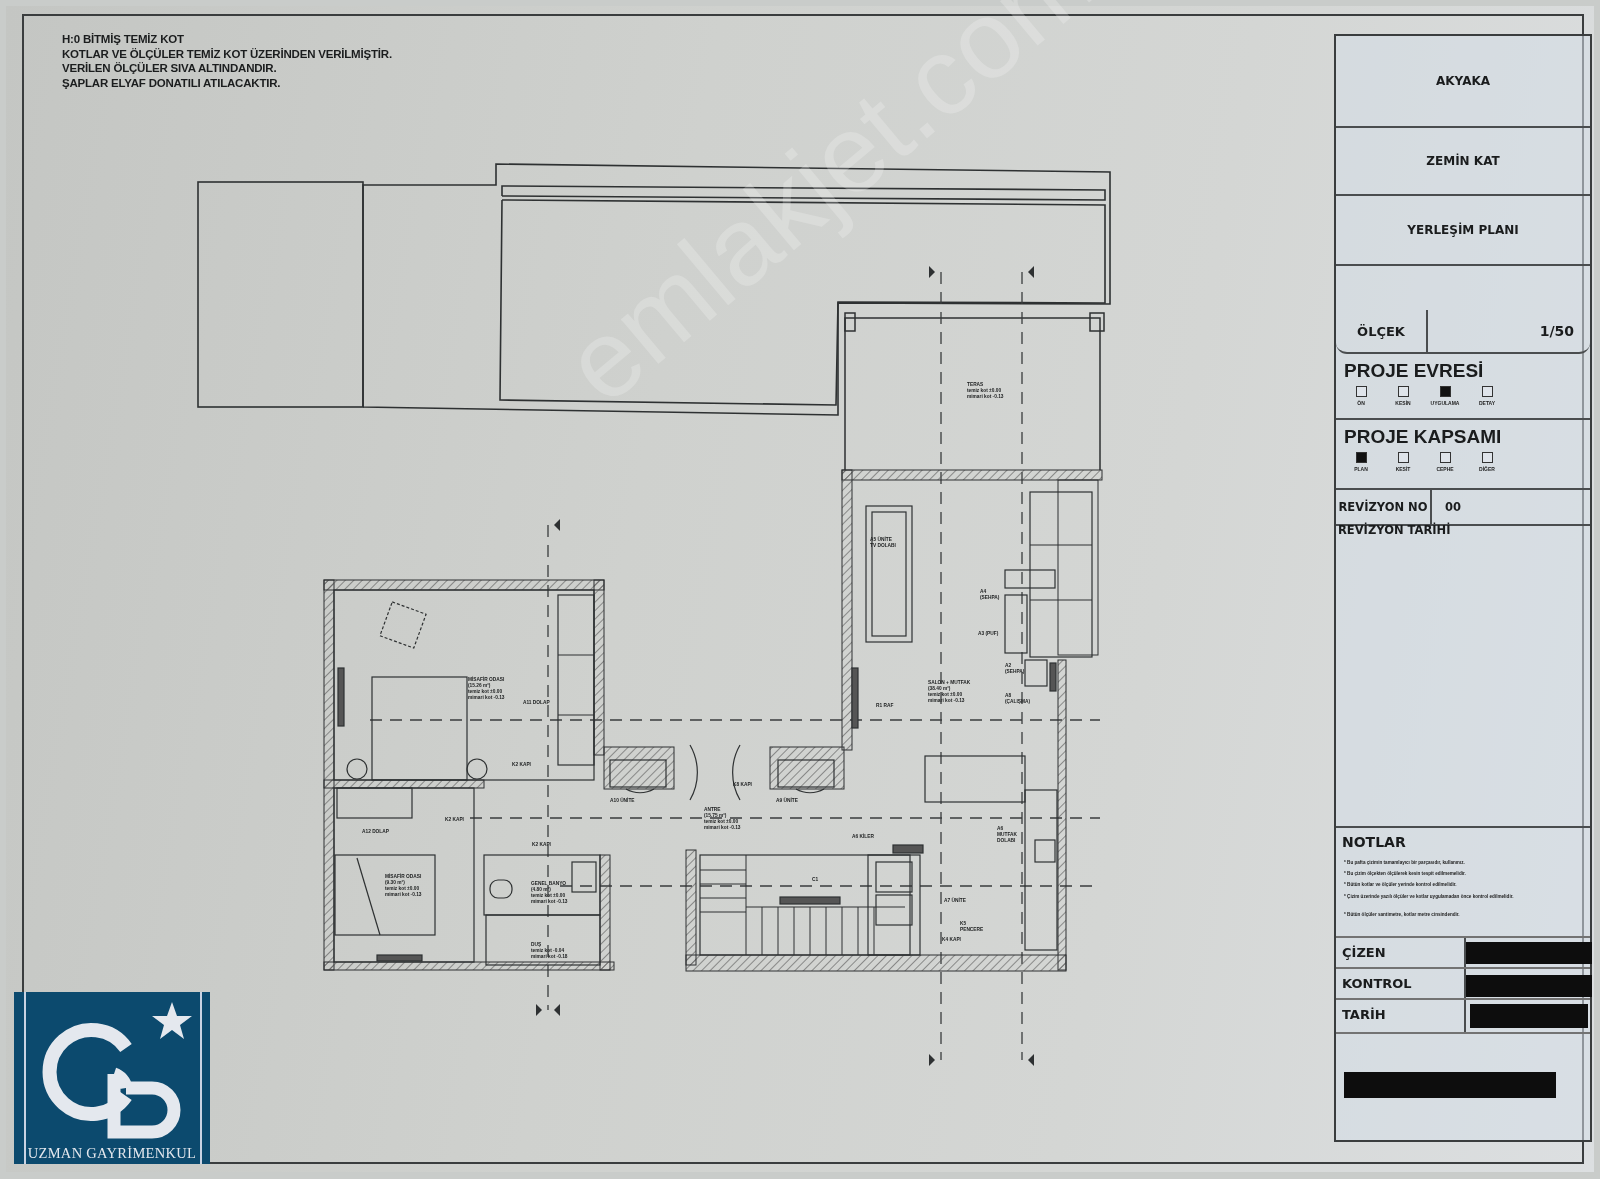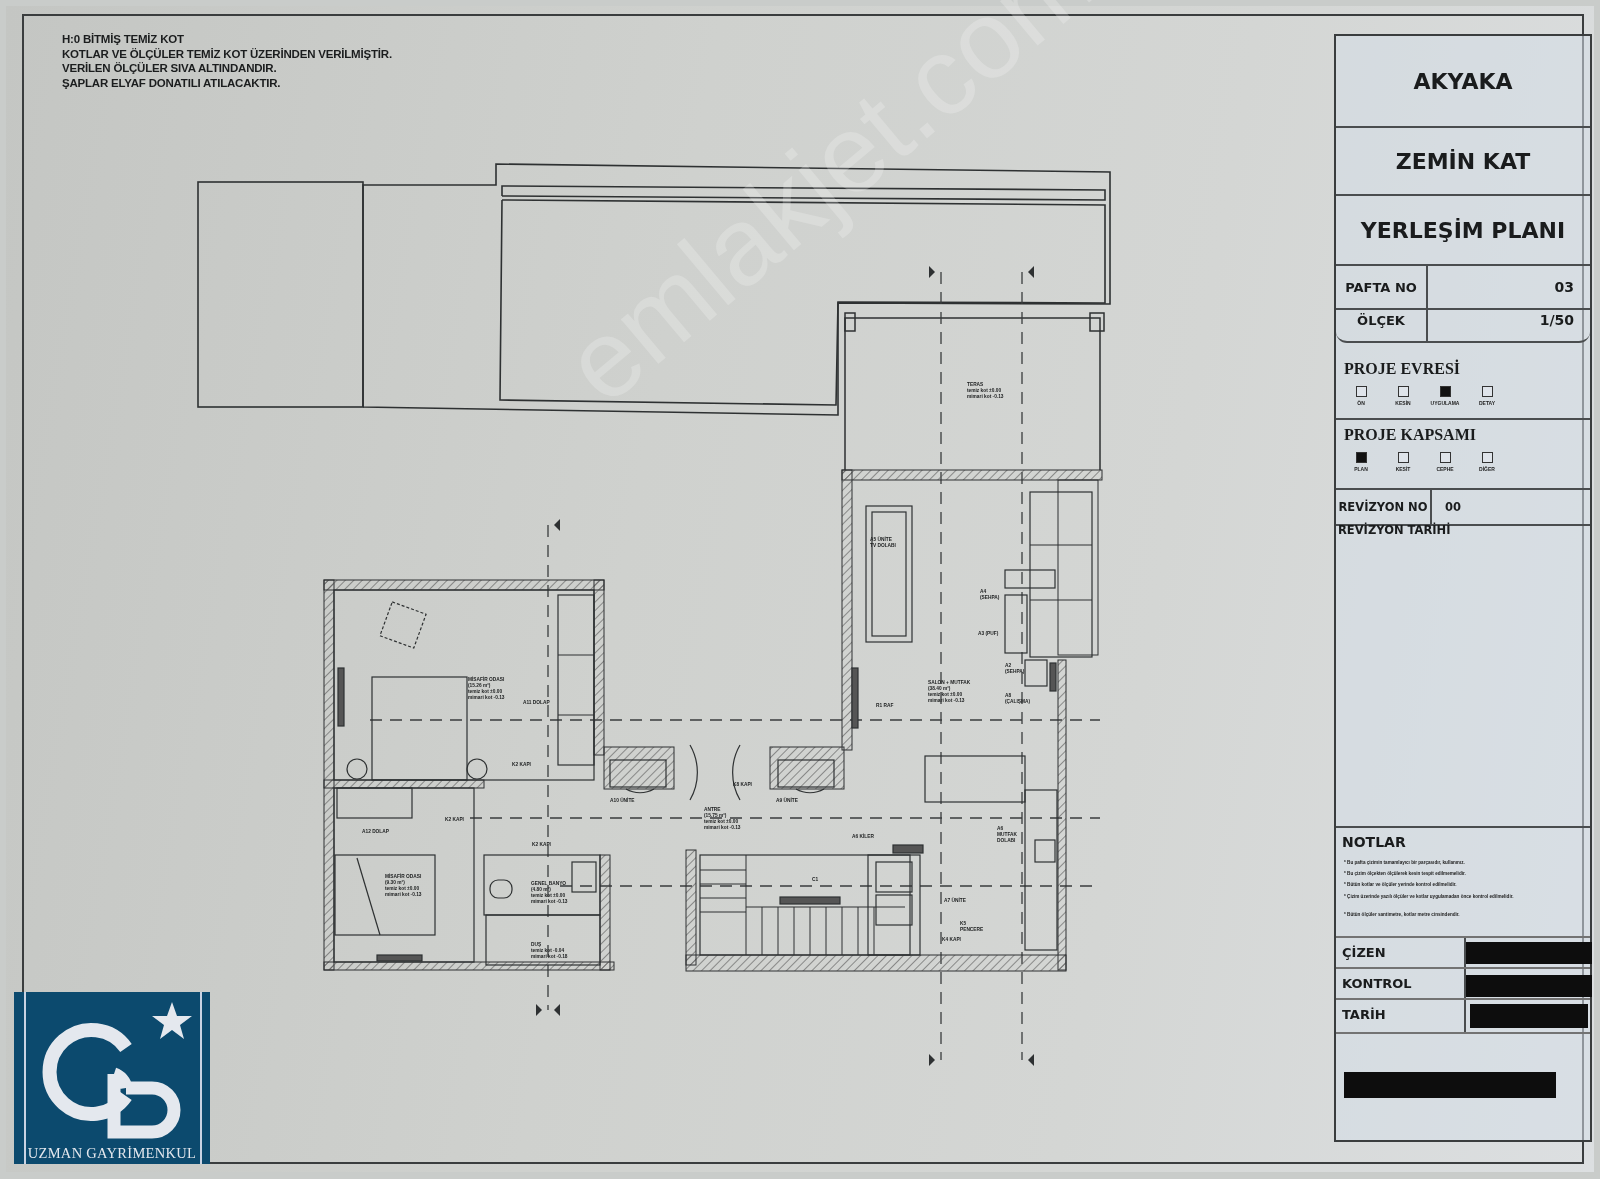--- a/index.html
+++ b/index.html
@@ -4,26 +4,26 @@
 <style>
   html,body{margin:0;padding:0;}
   body{width:1600px;height:1179px;overflow:hidden;background:#c9ccca;position:relative;font-family:"Liberation Sans",sans-serif;}
   .sheet{position:absolute;left:6px;top:6px;width:1588px;height:1166px;background:linear-gradient(100deg,#c4c6c3 0%,#cfd1ce 40%,#d4d6d4 70%,#dcdfe1 100%);}
   .frame{position:absolute;left:22px;top:14px;width:1562px;height:1150px;border:2px solid #3a3d3e;box-sizing:border-box;}
   .notes-top{position:absolute;left:34px;top:32px;font-weight:bold;font-size:11.5px;line-height:14.5px;color:#1b1d1e;letter-spacing:-0.2px;margin-left:28px;}
   .notes-top div{white-space:nowrap;}
   svg.plan{position:absolute;left:0;top:0;}
   .titleblock{position:absolute;left:1334px;top:34px;width:258px;height:1108px;border:2px solid #3a3d3e;box-sizing:border-box;background:rgba(214,222,232,0.55);}
   .tb-row{position:absolute;left:0;width:100%;border-bottom:2px solid #4a4d4f;box-sizing:border-box;display:flex;align-items:center;justify-content:center;font-weight:bold;color:#1a1c1d;}
-  .tb-big{font-size:22px;font-family:"DejaVu Sans",sans-serif;font-weight:bold;}
+  .tb-big{font-size:12px;font-family:"DejaVu Sans",sans-serif;font-weight:bold;}
   .tb-split{justify-content:flex-start;}
   .tb-split .lbl{width:90px;border-right:2px solid #4a4d4f;height:100%;display:flex;align-items:center;justify-content:center;font-size:13px;font-family:"DejaVu Sans",sans-serif;}
   .tb-split .val{flex:1;text-align:right;padding-right:16px;font-size:14px;font-family:"DejaVu Sans",sans-serif;}
   .tb-section{position:absolute;left:0;width:100%;border-bottom:2px solid #4a4d4f;box-sizing:border-box;}
-  .tb-section .hdr{position:absolute;left:8px;top:6px;font-weight:bold;font-size:16px;font-family:Liberation Serif, serif;color:#1a1c1d;}
+  .tb-section .hdr{position:absolute;left:8px;top:6px;font-weight:bold;font-size:19px;font-family:Liberation Sans, sans-serif;color:#1a1c1d;}
   .checks{position:absolute;left:12px;top:32px;display:flex;gap:16px;}
   .chk{display:flex;flex-direction:column;align-items:center;width:26px;}
   .box{width:9px;height:9px;border:1px solid #333;background:#dfe4ea;}
   .box.on{background:#111;}
   .chk span{font-size:5px;font-weight:bold;margin-top:3px;color:#222;white-space:nowrap;}
   .rev-row{position:absolute;left:0;width:100%;border-bottom:2px solid #4a4d4f;box-sizing:border-box;display:flex;align-items:center;font-weight:bold;font-size:11.5px;font-family:"DejaVu Sans",sans-serif;color:#1a1c1d;}
   .rev-row .lbl{width:94px;border-right:2px solid #4a4d4f;height:100%;display:flex;align-items:center;justify-content:center;}
   .rev-row .val{padding-left:13px;}
   .notlar{position:absolute;left:0;width:100%;border-top:2px solid #4a4d4f;box-sizing:border-box;padding-left:31px;}
   .notlar .hdr{position:absolute;left:6px;top:6px;font-weight:bold;font-size:14px;font-family:"DejaVu Sans",sans-serif;color:#1a1c1d;}
@@ -237,25 +237,21 @@
     <text x="812" y="881">C1</text>
   </g>
 </svg>
 
 <div class="watermark">emlakjet.com</div>
 
 <div class="titleblock">
   <div class="tb-row tb-big" style="top:0;height:92px;">AKYAKA</div>
   <div class="tb-row tb-big" style="top:92px;height:68px;">ZEMİN KAT</div>
   <div class="tb-row tb-big" style="top:160px;height:70px;">YERLEŞİM PLANI</div>
-  <div class="tb-row tb-split" style="top:230px;height:44px;">
-    <div class="lbl">PAFTA NO</div>
-    <div class="val">03</div>
-  </div>
-  <div class="tb-row tb-split" style="top:263px;height:44px;border-radius:11px;">
+  <div class="tb-row tb-split" style="top:274px;height:44px;border-radius:11px;">
     <div class="lbl">ÖLÇEK</div>
     <div class="val">1/50</div>
   </div>
   <div class="tb-section" style="top:318px;height:66px;">
     <div class="hdr">PROJE EVRESİ</div>
     <div class="checks">
       <div class="chk">
           <div class="box"></div>
           <span>ÖN</span>
         </div>

